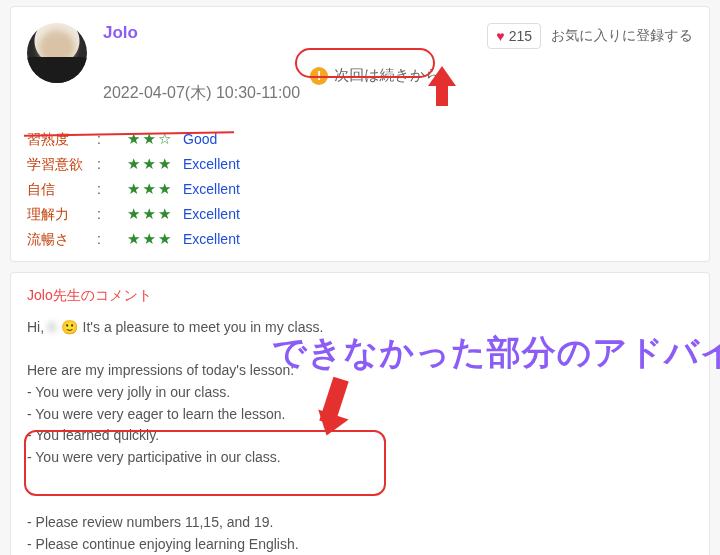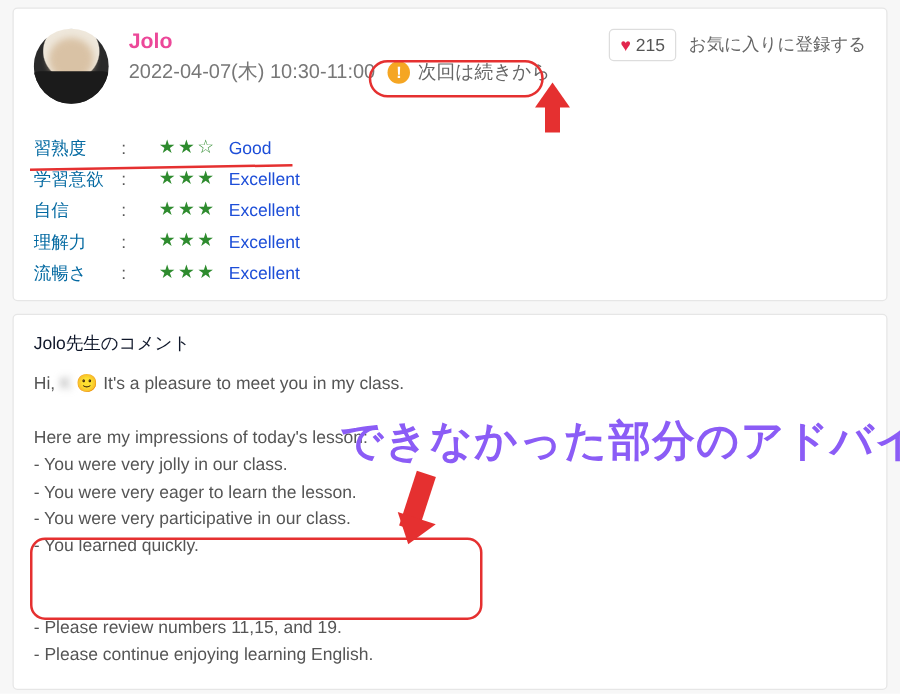--- a/index.html
+++ b/index.html
@@ -40,28 +40,28 @@
     content:"";position:absolute;left:12px;top:6px;width:36px;height:36px;border-radius:50%;
     background: radial-gradient(circle at 50% 55%, #d9c2a5 0 18px, transparent 19px);
     filter: blur(3px);
   }
   .avatar::after{
     content:"";position:absolute;left:-5px;top:34px;width:70px;height:40px;border-radius:10px 10px 0 0;
     background:#1b1b1b;
   }
   .name-block { flex: 1 1 auto; min-width:0; }
   .teacher-name {
-    color: #ec4899;
+    color: #8b5cf6;
     font-weight: bold;
     font-size: 17px;
     margin-bottom: 4px;
   }
   .datetime-row { display:flex; align-items:center; gap:10px; }
   .datetime {
-    color:#777; font-size:16px;
+    color:#777; font-size:16px;margin-top:36px;
   }
   .cont-badge {
     display:inline-flex; align-items:center; gap:6px;
     color:#666; font-size:15px;
   }
   .exc-icon {
     width:18px;height:18px;border-radius:50%;
     background:#f5a623;color:#fff;
     display:inline-flex;align-items:center;justify-content:center;
     font-weight:bold;font-size:13px;line-height:1;
@@ -78,33 +78,33 @@
   .fav-label { font-size:14px; color:#666; }
 
   .ratings {
     margin-top: 22px;
   }
   .rating-row {
     display:flex; align-items:center;
     font-size:14px; line-height:1;
     padding:5px 0;
   }
-  .rating-label { width:70px; color:#0369a1; }
+  .rating-label { width:70px; color:#c2410c; }
   .colon { width:30px; text-align:left; color:#555; }
   .stars { width:56px; color:#2e8b2e; letter-spacing:2px; font-size:15px; }
   .rating-text { color:#1d4ed8; }
 
   .comment-card {
     background:#fff;
     border:1px solid #e6e6e6;
     border-radius:4px;
     margin:10px 10px 0 10px;
     padding:14px 16px 16px 16px;
   }
-  .comment-title { font-size:14px; color:#0f172a; margin-bottom:12px; }
+  .comment-title { font-size:14px; color:#ef4444; margin-bottom:12px; }
   .comment-body { font-size:14px; color:#555; line-height:1.55; }
   .comment-body p { margin:0; }
   .blur {
     display:inline-block; filter: blur(3px); color:#999;
   }
   .emoji { }
 
   
   .anno { position:absolute; pointer-events:none; }
   .oval1 {
@@ -211,22 +211,22 @@
 <div class="comment-card">
   <div class="comment-title">Jolo先生のコメント</div>
   <div class="comment-body">
     <p>
       <span>Hi, </span><span class="blur">K   </span><span class="emoji"></span><span> 🙂 It's a pleasure to meet you in my class.</span>
     </p>
     <p>&nbsp;</p>
     <p>Here are my impressions of today's lesson:</p>
     <p>- You were very jolly in our class.</p>
     <p>- You were very eager to learn the lesson.</p>
+    <p>- You learned quickly.</p>
     <p>- You were very participative in our class.</p>
-    <p>- You learned quickly.</p>
     <p>&nbsp;</p>
     <p>&nbsp;</p>
     <p>- Please review numbers 11,15, and 19.</p>
     <p>- Please continue enjoying learning English.</p>
 
   </div>
 </div>
 
 <div class="anno oval1"></div>
 <div class="anno arrow-up"></div>

